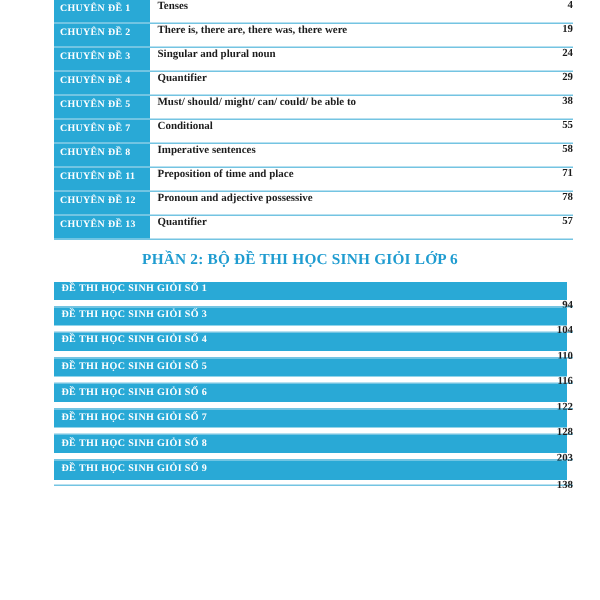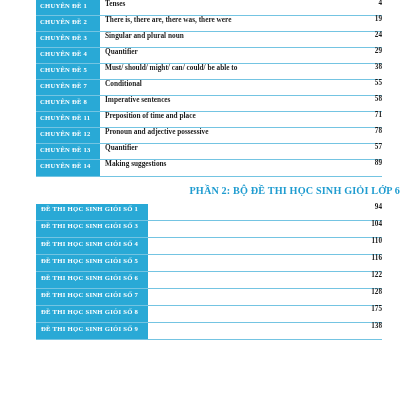--- a/index.html
+++ b/index.html
@@ -68,34 +68,35 @@
     flex: 0 0 auto;
     font-size: 7.2px;
     font-weight: bold;
     color: #1c1c1c;
     text-align: right;
     min-width: 16px;
     line-height: 1;
     padding-left: 4px;
   }
   .section-heading {
-    text-align: right;
+    text-align: center;
     color: #1f9cd0;
     font-weight: bold;
     font-size: 10.2px;
     letter-spacing: 0.15px;
     padding: 9px 0 7px 0;
     line-height: 1;
     white-space: nowrap;
   }
   .section-two {
     padding-top: 1px;
   }
   .section-two .toc-row {
     height: 16.1px;
+    flex-direction: column;
   }
 </style>
 </head>
 <body>
 
 <div class="page">
 
   <div class="toc-section" id="section-one">
       <div class="toc-row">
         <span class="badge narrow">CHUYÊN ĐỀ 1</span>
@@ -140,25 +141,20 @@
       <div class="toc-row">
         <span class="badge narrow">CHUYÊN ĐỀ 12</span>
         <span class="row-title">Pronoun and adjective possessive</span>
         <span class="row-page">78</span>
       </div>
       <div class="toc-row">
         <span class="badge narrow">CHUYÊN ĐỀ 13</span>
         <span class="row-title">Quantifier</span>
         <span class="row-page">57</span>
       </div>
-      <div class="toc-row">
-        <span class="badge narrow">CHUYÊN ĐỀ 14</span>
-        <span class="row-title">Making suggestions</span>
-        <span class="row-page">89</span>
-      </div>
     </div>
 
   <div class="section-heading">PHẦN 2: BỘ ĐỀ THI HỌC SINH GIỎI LỚP 6</div>
 
   <div class="toc-section section-two" id="section-two">
       <div class="toc-row">
         <span class="badge exam">ĐỀ THI HỌC SINH GIỎI SỐ 1</span>
         <span class="row-title"></span>
         <span class="row-page">94</span>
       </div>
@@ -183,21 +179,21 @@
         <span class="row-page">122</span>
       </div>
       <div class="toc-row">
         <span class="badge exam">ĐỀ THI HỌC SINH GIỎI SỐ 7</span>
         <span class="row-title"></span>
         <span class="row-page">128</span>
       </div>
       <div class="toc-row">
         <span class="badge exam">ĐỀ THI HỌC SINH GIỎI SỐ 8</span>
         <span class="row-title"></span>
-        <span class="row-page">175</span>
+        <span class="row-page">203</span>
       </div>
       <div class="toc-row">
         <span class="badge exam">ĐỀ THI HỌC SINH GIỎI SỐ 9</span>
         <span class="row-title"></span>
         <span class="row-page">138</span>
       </div>
     </div>
 
 </div>
 

